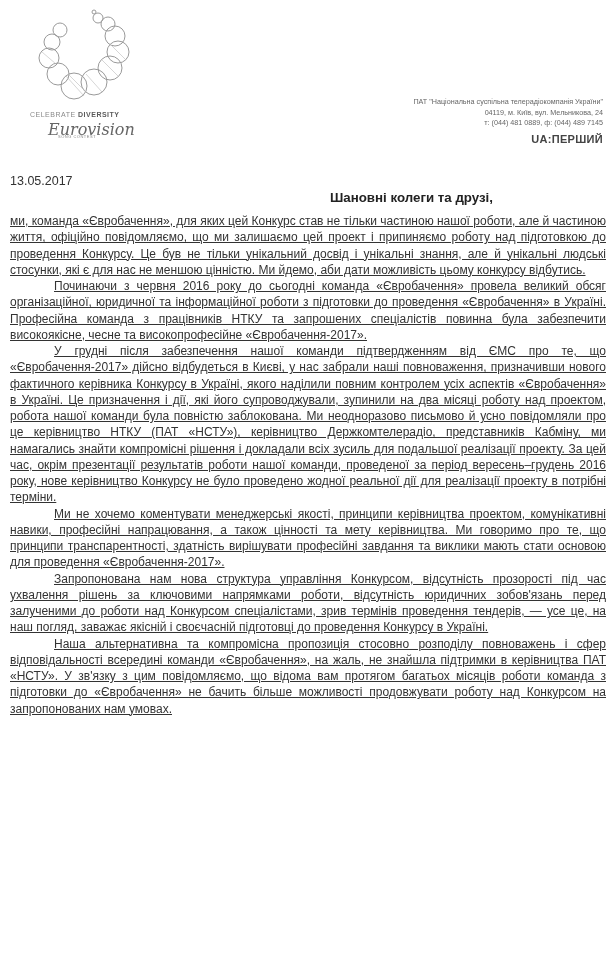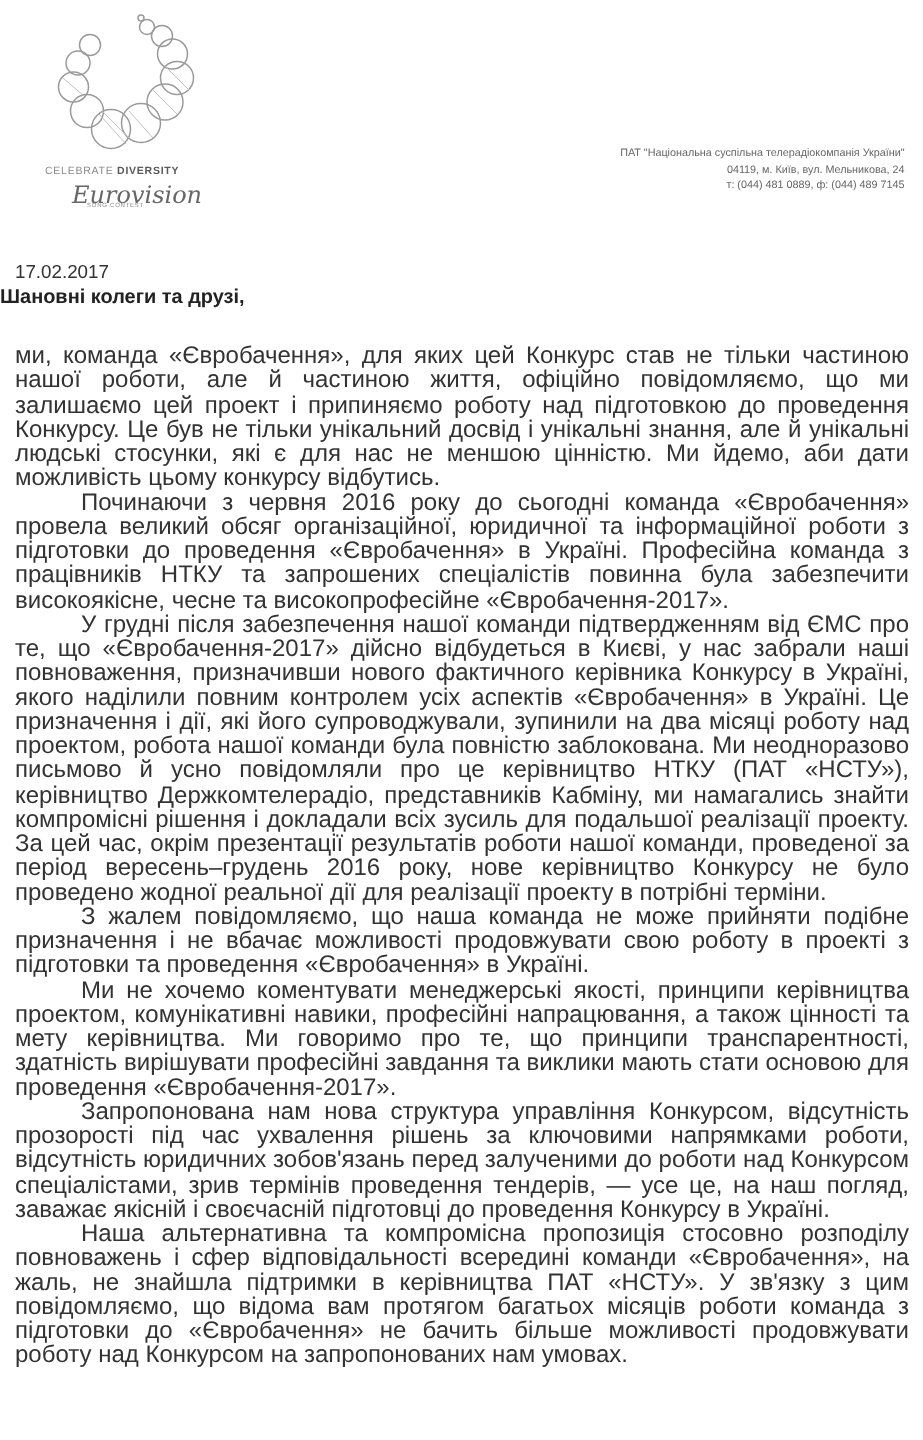--- a/index.html
+++ b/index.html
@@ -24,26 +24,26 @@
     }
     .org {
       position: absolute; right: 12px; top: 97px; text-align: right; font-size: 7.2px; line-height: 10.5px;
       color: #666;
     }
     .org .brand {
       font-size: 11px; font-weight: bold; color: #444; letter-spacing: 0.3px; margin-top: 3px; line-height: 14px;
     }
     .date { position: absolute; left: 10px; top: 174px; font-size: 12.5px; color: #333; }
     .greeting {
-      position: absolute; left: 0; width: 493px; top: 190px; text-align: left; font-weight: bold;
+      position: absolute; left: 0; width: 493px; top: 190px; text-align: right; font-weight: bold;
       font-size: 13.3px; color: #222;
     }
     .body-text {
-      position: absolute; left: 10px; top: 230px; width: 596px; font-size: 16px; line-height: 16.25px;
-      text-align: justify; color: #333;
+      position: absolute; left: 10px; top: 213px; width: 596px; font-size: 12px; line-height: 16.25px;
+      text-align: justify; color: #333; text-decoration: underline;
     }
     .body-text p { margin: 0; text-indent: 44px; }
     .body-text p.first { text-indent: 0; }
   </style>
 </head>
 <body>
 
 <div class="logo">
   <svg width="110" height="105" viewBox="0 0 110 105">
     <g fill="none" stroke="#9a9a9a" stroke-width="1">
@@ -71,26 +71,26 @@
   </svg>
 </div>
 <div class="celebrate"><span>CELEBRATE</span> <b>DIVERSITY</b></div>
 <div class="esc">Eurovision</div>
 <div class="esc-sub">SONG CONTEST</div>
 
 <div class="org">
   <div>ПАТ "Національна суспільна телерадіокомпанія України"</div>
   <div>04119, м. Київ, вул. Мельникова, 24</div>
   <div>т: (044) 481 0889, ф: (044) 489 7145</div>
+  <div class="brand">UA:ПЕРШИЙ</div>
 </div>
 
-<div class="date">17.02.2017</div>
+<div class="date">13.05.2017</div>
 <div class="greeting">Шановні колеги та друзі,</div>
 
 <div class="body-text">
   <p class="first">ми, команда «Євробачення», для яких цей Конкурс став не тільки частиною нашої роботи, але й частиною життя, офіційно повідомляємо, що ми залишаємо цей проект і припиняємо роботу над підготовкою до проведення Конкурсу. Це був не тільки унікальний досвід і унікальні знання, але й унікальні людські стосунки, які є для нас не меншою цінністю. Ми йдемо, аби дати можливість цьому конкурсу відбутись.</p>
   <p>Починаючи з червня 2016 року до сьогодні команда «Євробачення» провела великий обсяг організаційної, юридичної та інформаційної роботи з підготовки до проведення «Євробачення» в Україні. Професійна команда з працівників НТКУ та запрошених спеціалістів повинна була забезпечити високоякісне, чесне та високопрофесійне «Євробачення-2017».</p>
   <p>У грудні після забезпечення нашої команди підтвердженням від ЄМС про те, що «Євробачення-2017» дійсно відбудеться в Києві, у нас забрали наші повноваження, призначивши нового фактичного керівника Конкурсу в Україні, якого наділили повним контролем усіх аспектів «Євробачення» в Україні. Це призначення і дії, які його супроводжували, зупинили на два місяці роботу над проектом, робота нашої команди була повністю заблокована. Ми неодноразово письмово й усно повідомляли про це керівництво НТКУ (ПАТ «НСТУ»), керівництво Держкомтелерадіо, представників Кабміну, ми намагались знайти компромісні рішення і докладали всіх зусиль для подальшої реалізації проекту. За цей час, окрім презентації результатів роботи нашої команди, проведеної за період вересень–грудень 2016 року, нове керівництво Конкурсу не було проведено жодної реальної дії для реалізації проекту в потрібні терміни.</p>
-  <p>З жалем повідомляємо, що наша команда не може прийняти подібне призначення і не вбачає можливості продовжувати свою роботу в проекті з підготовки та проведення «Євробачення» в Україні.</p>
   <p>Ми не хочемо коментувати менеджерські якості, принципи керівництва проектом, комунікативні навики, професійні напрацювання, а також цінності та мету керівництва. Ми говоримо про те, що принципи транспарентності, здатність вирішувати професійні завдання та виклики мають стати основою для проведення «Євробачення-2017».</p>
   <p>Запропонована нам нова структура управління Конкурсом, відсутність прозорості під час ухвалення рішень за ключовими напрямками роботи, відсутність юридичних зобов'язань перед залученими до роботи над Конкурсом спеціалістами, зрив термінів проведення тендерів, — усе це, на наш погляд, заважає якісній і своєчасній підготовці до проведення Конкурсу в Україні.</p>
   <p>Наша альтернативна та компромісна пропозиція стосовно розподілу повноважень і сфер відповідальності всередині команди «Євробачення», на жаль, не знайшла підтримки в керівництва ПАТ «НСТУ». У зв'язку з цим повідомляємо, що відома вам протягом багатьох місяців роботи команда з підготовки до «Євробачення» не бачить більше можливості продовжувати роботу над Конкурсом на запропонованих нам умовах.</p>
 </div>
 
 </body></html>

